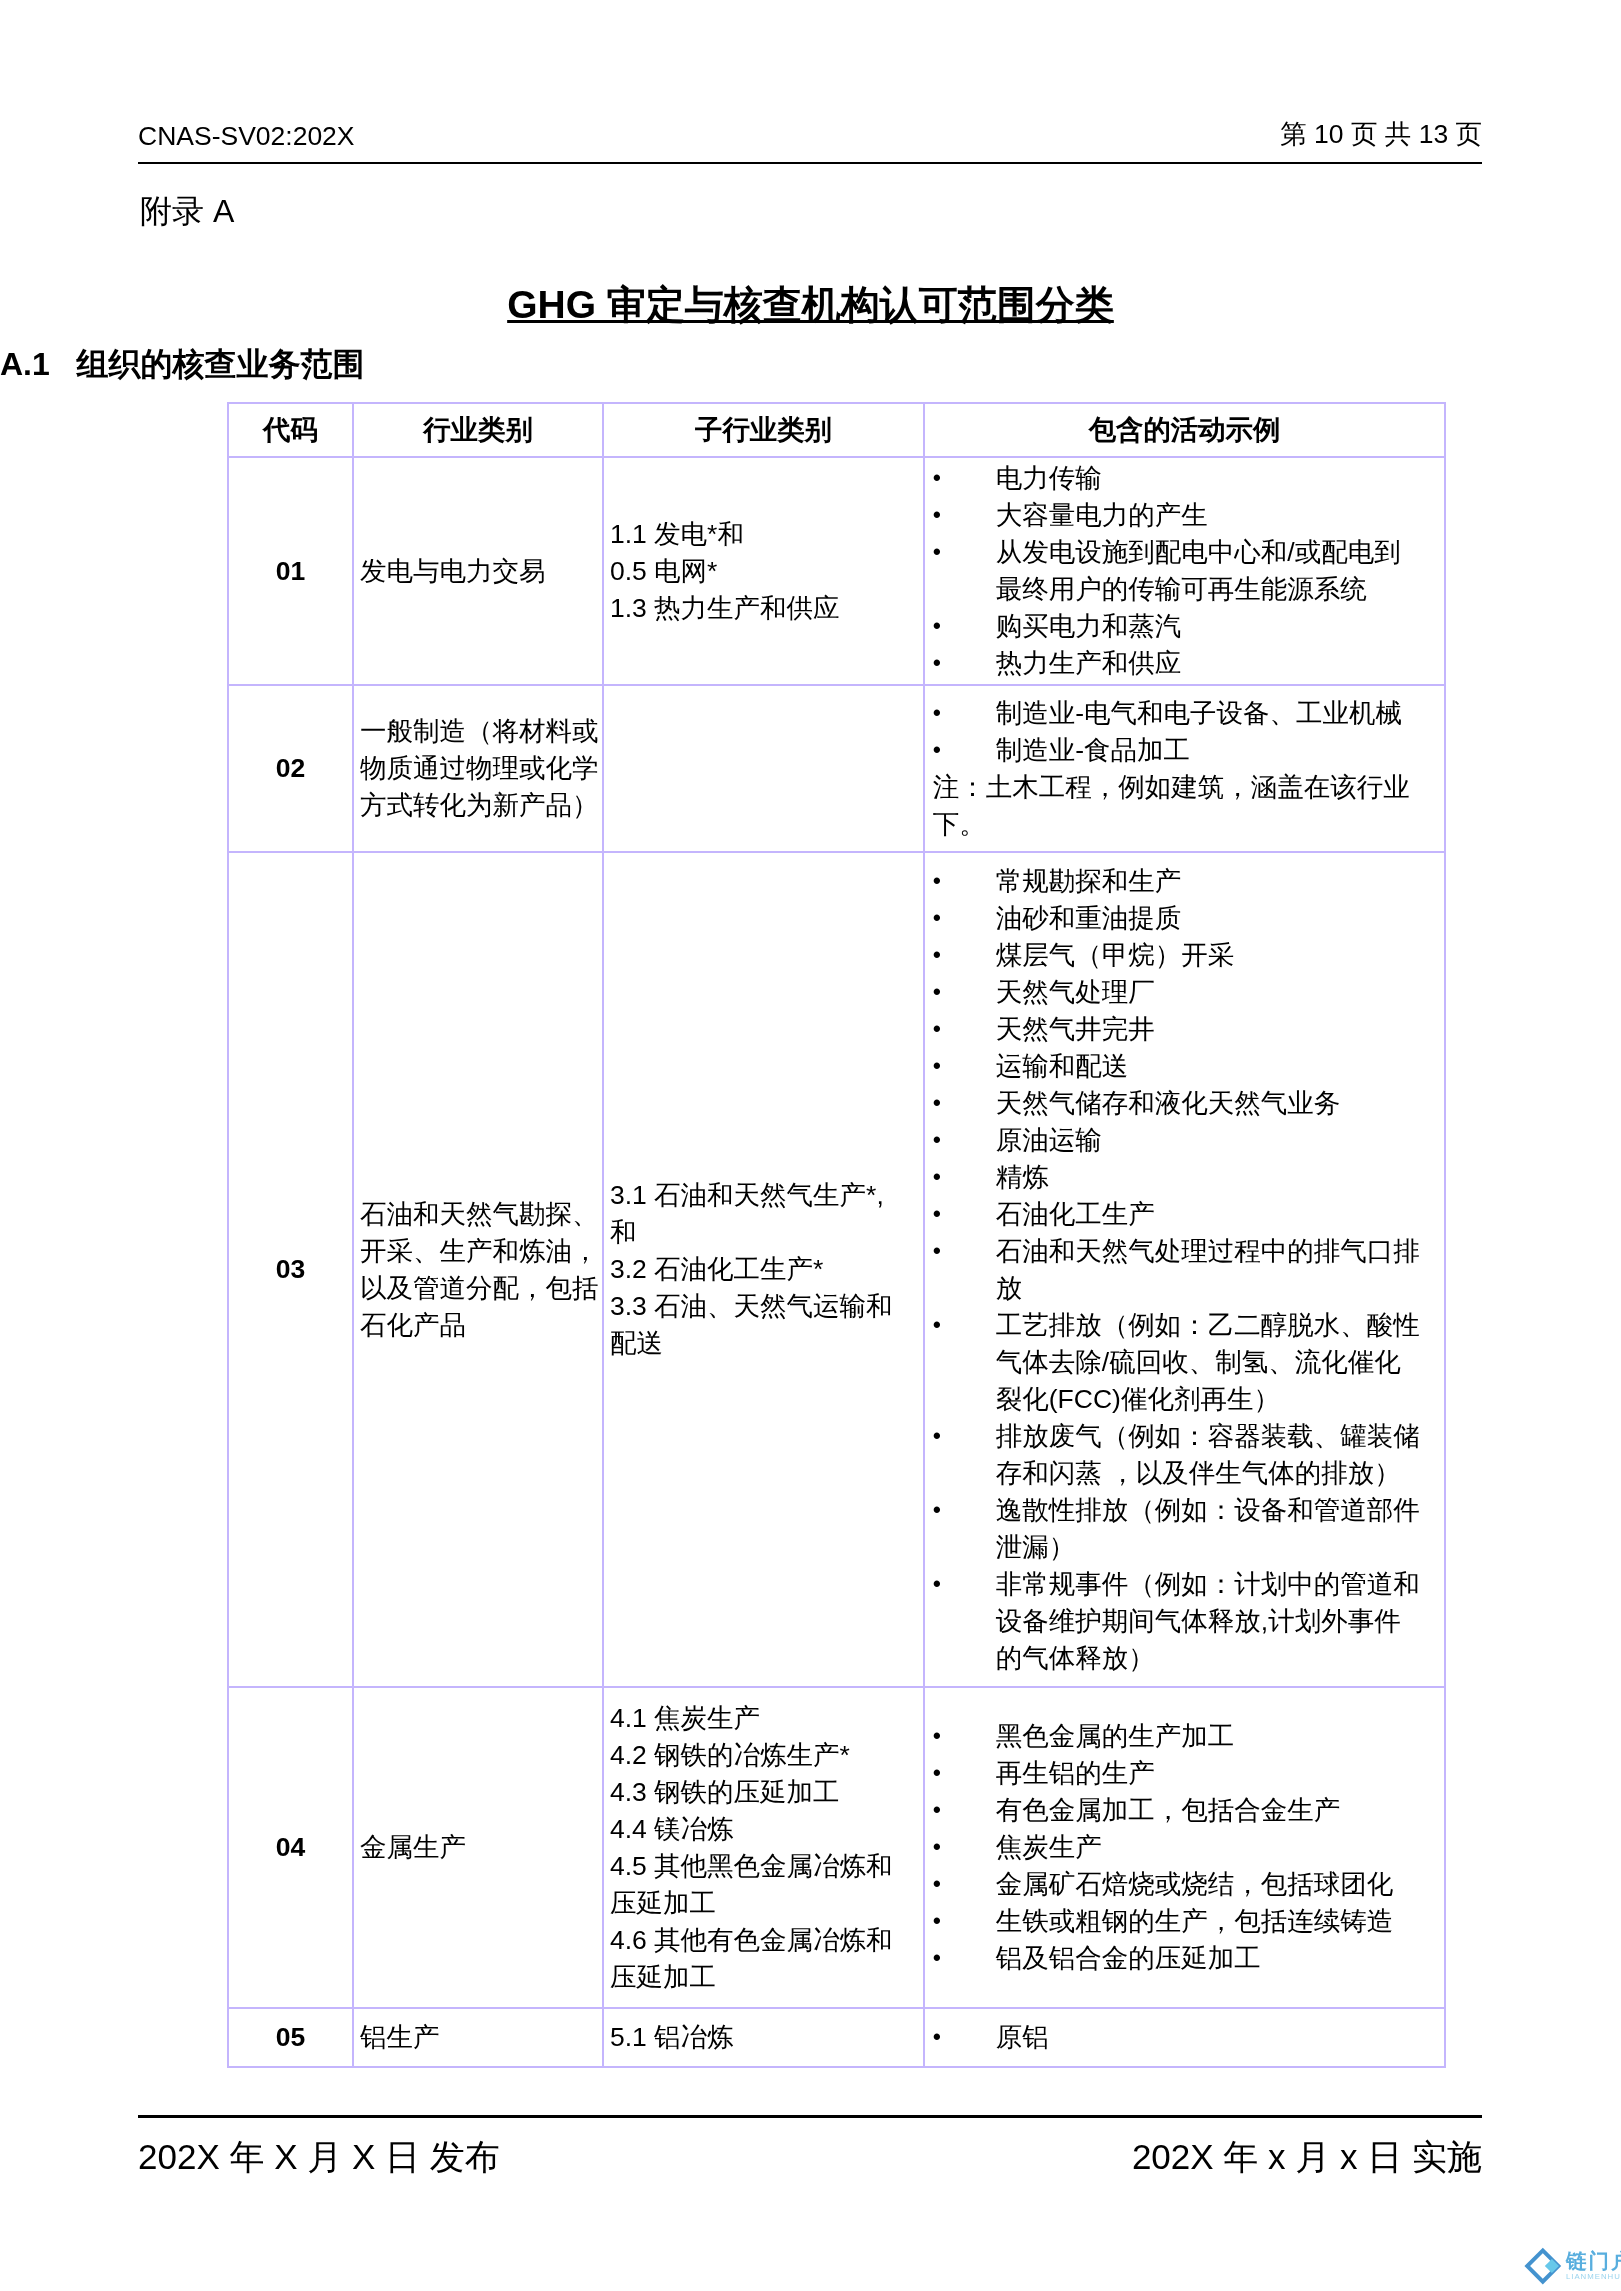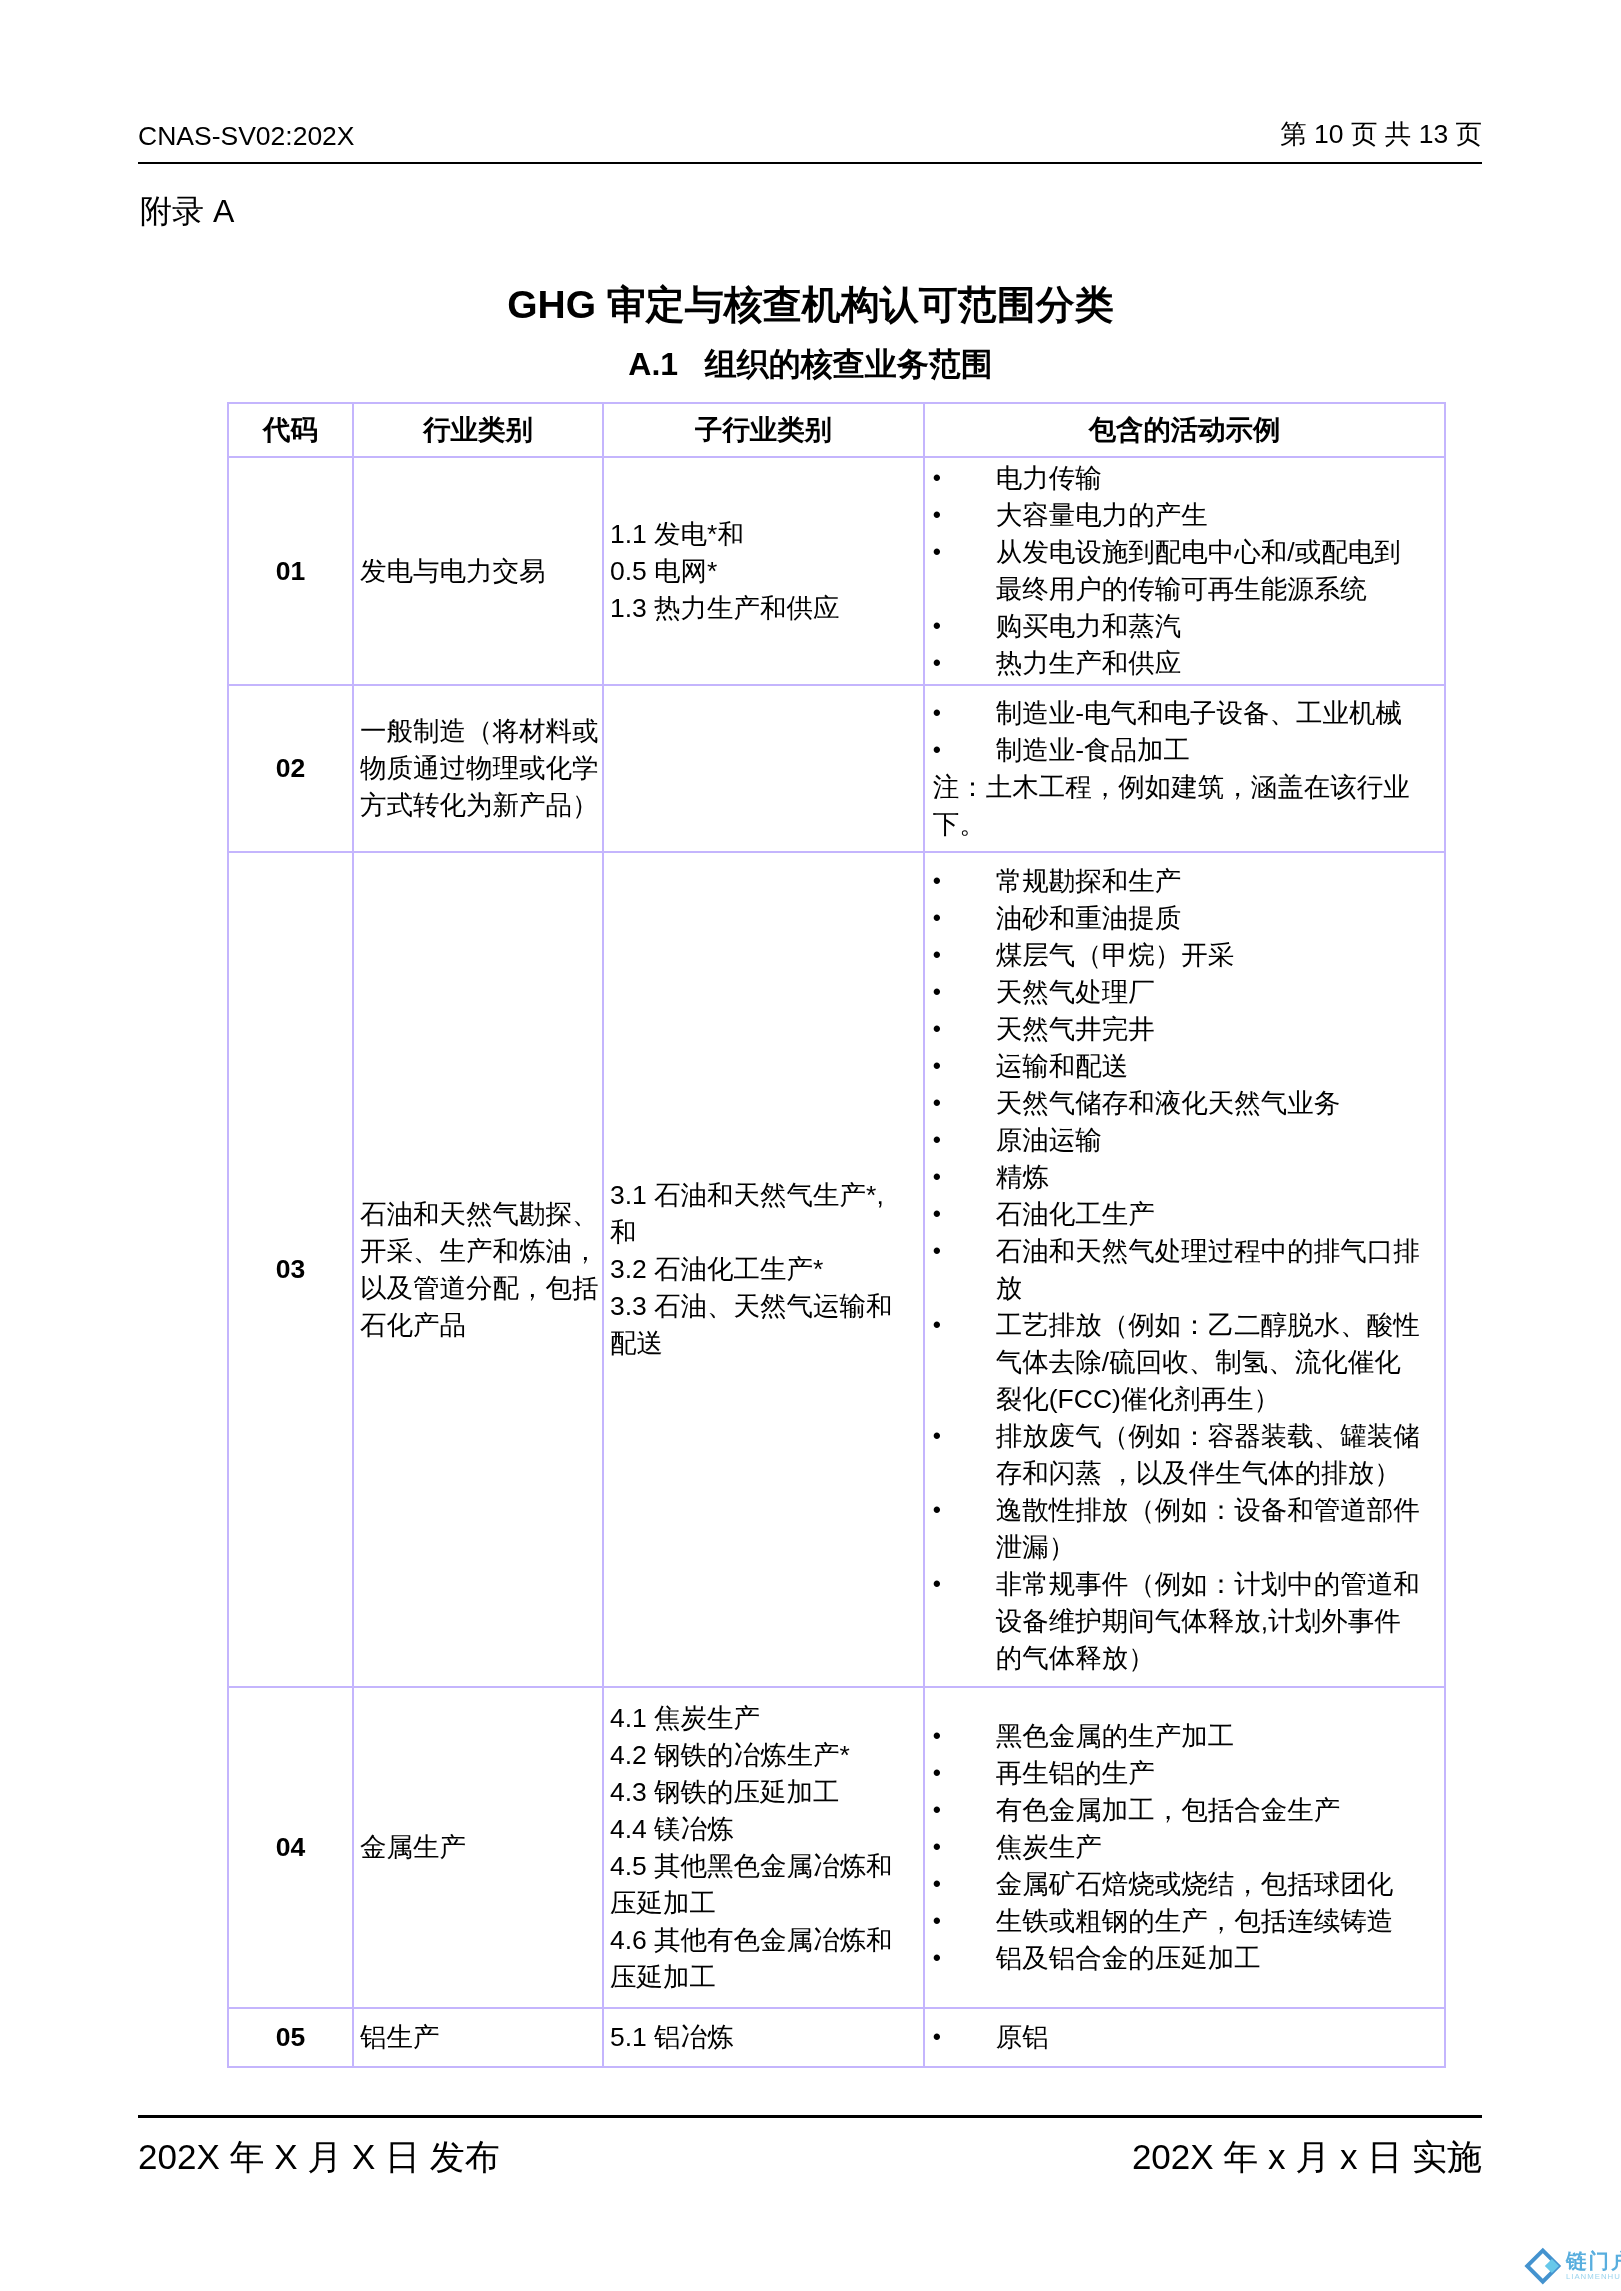--- a/index.html
+++ b/index.html
@@ -12,24 +12,24 @@
     position:absolute;left:138px;top:116px;width:1344px;
     display:flex;justify-content:space-between;align-items:flex-end;
     font-size:26.5px;padding-bottom:9.8px;border-bottom:2.9px solid #000;gap:23px;
   }
   .appendix{
     position:absolute;left:140px;top:190px;
     font-size:32px;font-weight:normal;font-family:"Liberation Sans",sans-serif;
   }
   .doc-title{
     position:absolute;left:0;top:278px;width:1621px;text-align:center;
-    font-size:39px;font-weight:bold;font-family:"Liberation Sans",sans-serif;
+    font-size:39px;font-weight:bold;font-family:"Liberation Sans",sans-serif;text-decoration:underline;
   }
   .doc-subtitle{
-    position:absolute;left:0;top:343px;width:1621px;text-align:center;
+    position:absolute;left:0;top:343px;width:1621px;text-align:left;
     font-size:32px;font-weight:bold;white-space:pre;
     font-family:"Liberation Sans",sans-serif;
   }
   table.scope-table{
     position:absolute;left:227px;top:402px;width:1218px;
     border-collapse:collapse;table-layout:fixed;
   }
   .scope-table th,.scope-table td{border:2px solid #c4b5fd;overflow:hidden;}
   .scope-table th{
     height:50px;font-size:27.4px;font-weight:bold;text-align:center;

